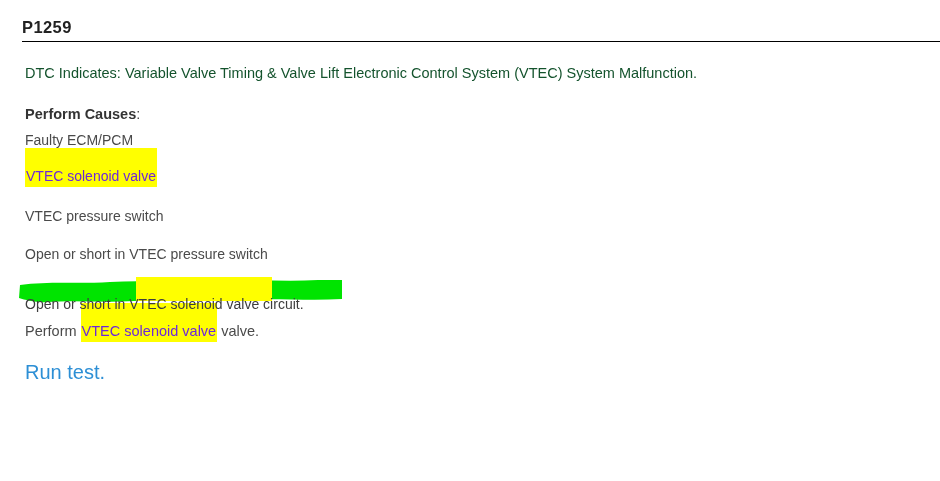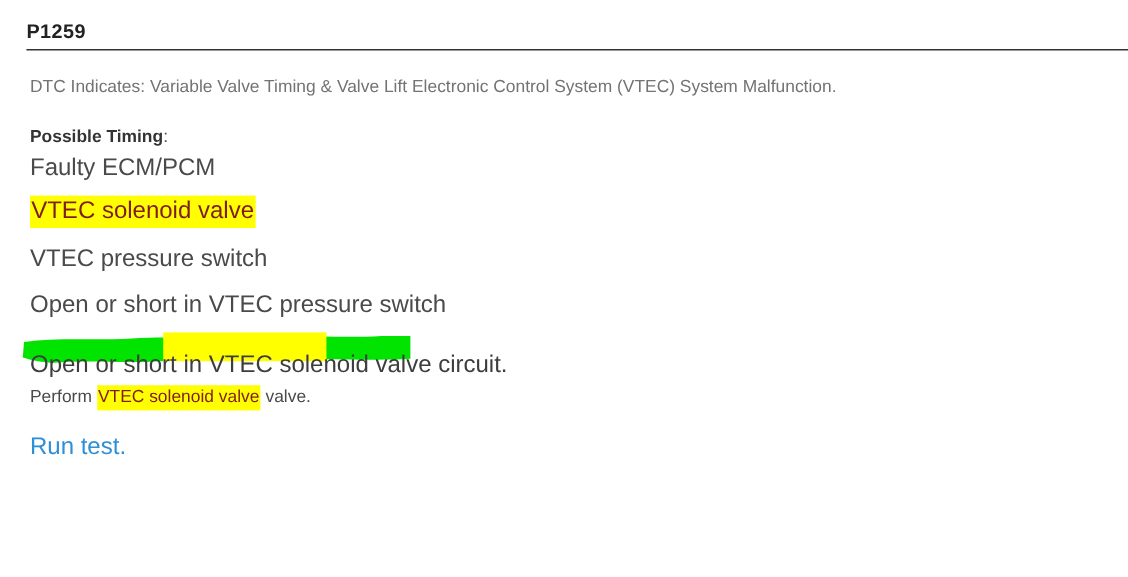--- a/index.html
+++ b/index.html
@@ -48,42 +48,42 @@
     margin: 0;
   }
 
   
   .dtc-indicates {
     position: absolute;
     left: 25px;
     top: 63px;
     font-size: 14.5px;
     line-height: 20px;
-    color: #737373;
+    color: #14532d;
     white-space: nowrap;
   }
 
   .causes-heading {
     position: absolute;
     left: 25px;
     top: 104px;
     font-size: 14.5px;
     line-height: 20px;
     font-weight: bold;
     color: #333333;
   }
   .causes-heading .colon {
     font-weight: normal;
     color: #4a4a4a;
   }
 
   .cause-line {
     position: absolute;
     left: 25px;
-    font-size: 20px;
+    font-size: 14px;
     line-height: 21px;
     color: #4a4a4a;
     white-space: nowrap;
   }
   .cause-0 { top: 130px; }
   .cause-1 { top: 166px; }
   .cause-2 { top: 206px; }
   .cause-3 { top: 244px; }
   .cause-4 { top: 282px; }
 
@@ -93,22 +93,22 @@
     top: 321px;
     font-size: 14.5px;
     line-height: 21px;
     color: #4a4a4a;
     white-space: nowrap;
   }
 
   
   .hl-yellow {
     background: #ffff00;
-    padding: 2px 1px 3px 1px;
-    color: #7f1d1d;
+    padding: 20px 1px 3px 1px;
+    color: #6d28d9;
   }
 
   
   .green-marker {
     position: absolute;
     left: 18px;
     top: 277px;
     width: 326px;
     height: 27px;
     pointer-events: none;
@@ -156,21 +156,21 @@
 <div class="page">
 
   <div class="title-block">
     <div class="dtc-title">P1259</div>
     <hr class="title-rule">
   </div>
 
   <div class="dtc-indicates">DTC Indicates: Variable Valve Timing &amp; Valve Lift Electronic Control System (VTEC) System Malfunction.</div>
 
   <div class="causes-heading">
-    <span>Possible Timing</span><span class="colon">:</span>
+    <span>Perform Causes</span><span class="colon">:</span>
   </div>
 
   <div class="cause-line cause-0">
     <span>Faulty ECM/PCM</span>
   </div>
 
   <div class="cause-line cause-1">
     <span class="hl-yellow">VTEC solenoid valve</span>
   </div>
 

